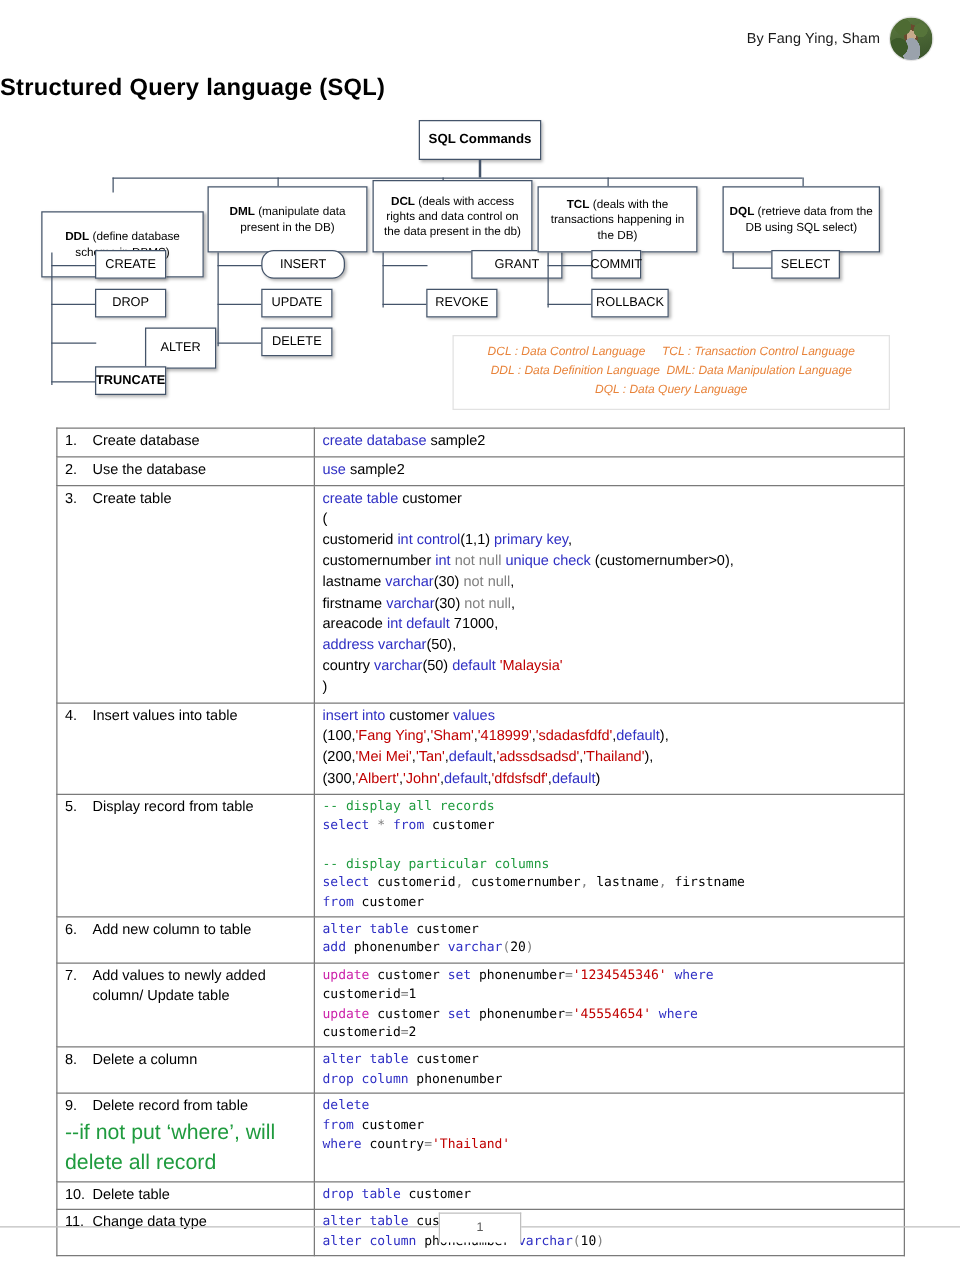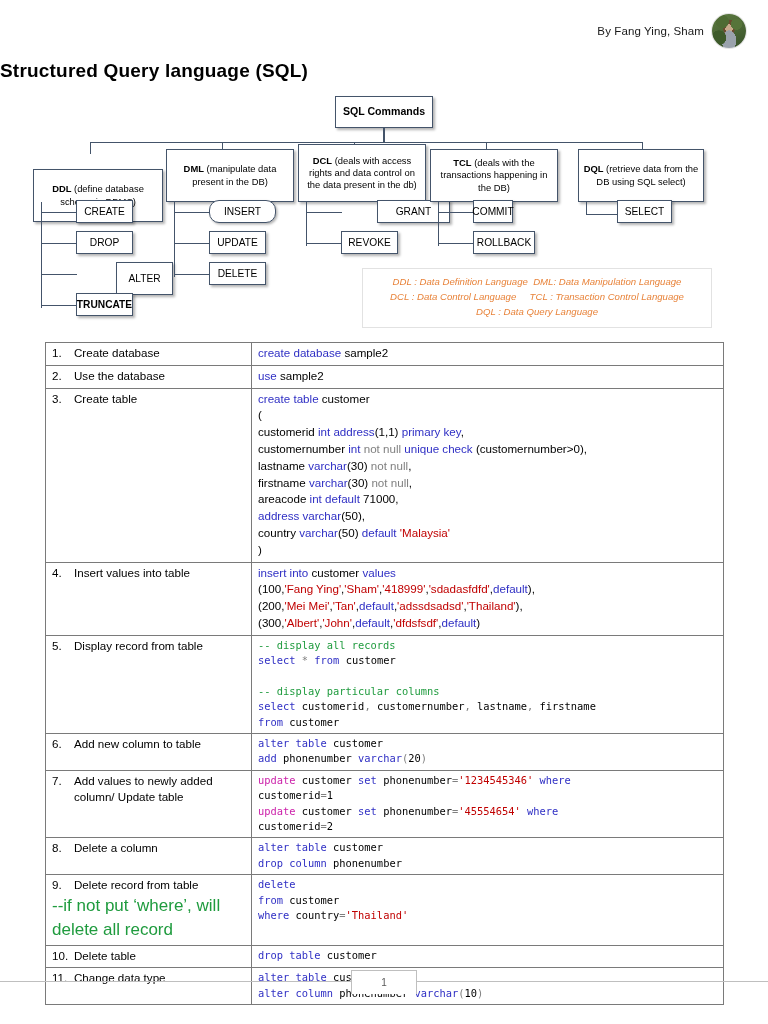--- a/index.html
+++ b/index.html
@@ -193,22 +193,22 @@
     <div class="node leaf" style="left:473px; top:139px; width:62px; height:23px;">ROLLBACK</div>
 
     <div class="node" style="left:578px; top:57px; width:126px; height:53px;">
       <span><b>DQL</b><span> (retrieve data from the DB using SQL select)</span></span>
     </div>
     <div class="conn v" style="left:586px; top:110px; height:13px;"></div>
     <div class="conn h" style="left:586px; top:122px; width:32px;"></div>
     <div class="node leaf" style="left:617px; top:108px; width:55px; height:23px;">SELECT</div>
 
     <div class="legend" style="left:362px; top:176px; width:350px;">
+      <div class="lg-row">DCL : Data Control Language     TCL : Transaction Control Language</div>
       <div class="lg-row">DDL : Data Definition Language  DML: Data Manipulation Language</div>
-      <div class="lg-row">DCL : Data Control Language     TCL : Transaction Control Language</div>
       <div class="lg-row">DQL : Data Query Language</div>
     </div>
   </div>
 
   <table class="tbl">
     <tbody>
 
       <tr>
         <td class="c-label">
           <div class="lbl-row">
@@ -236,21 +236,21 @@
       <tr>
         <td class="c-label">
           <div class="lbl-row">
             <span class="lbl-num">3.</span>
             <span class="lbl-txt">Create table</span>
           </div>
         </td>
         <td class="c-code">
           <div class="code-prop"><span class="k">create table</span> customer
 (
-customerid <span class="k">int address</span>(1,1) <span class="k">primary key</span>,
+customerid <span class="k">int control</span>(1,1) <span class="k">primary key</span>,
 customernumber <span class="k">int</span> <span class="g">not null</span> <span class="k">unique check</span> (customernumber&gt;0),
 lastname <span class="k">varchar</span>(30) <span class="g">not null</span>,
 firstname <span class="k">varchar</span>(30) <span class="g">not null</span>,
 areacode <span class="k">int default</span> 71000,
 <span class="k">address varchar</span>(50),
 country <span class="k">varchar</span>(50) <span class="k">default</span> <span class="s">'Malaysia'</span>
 )</div>
         </td>
       </tr>
 

